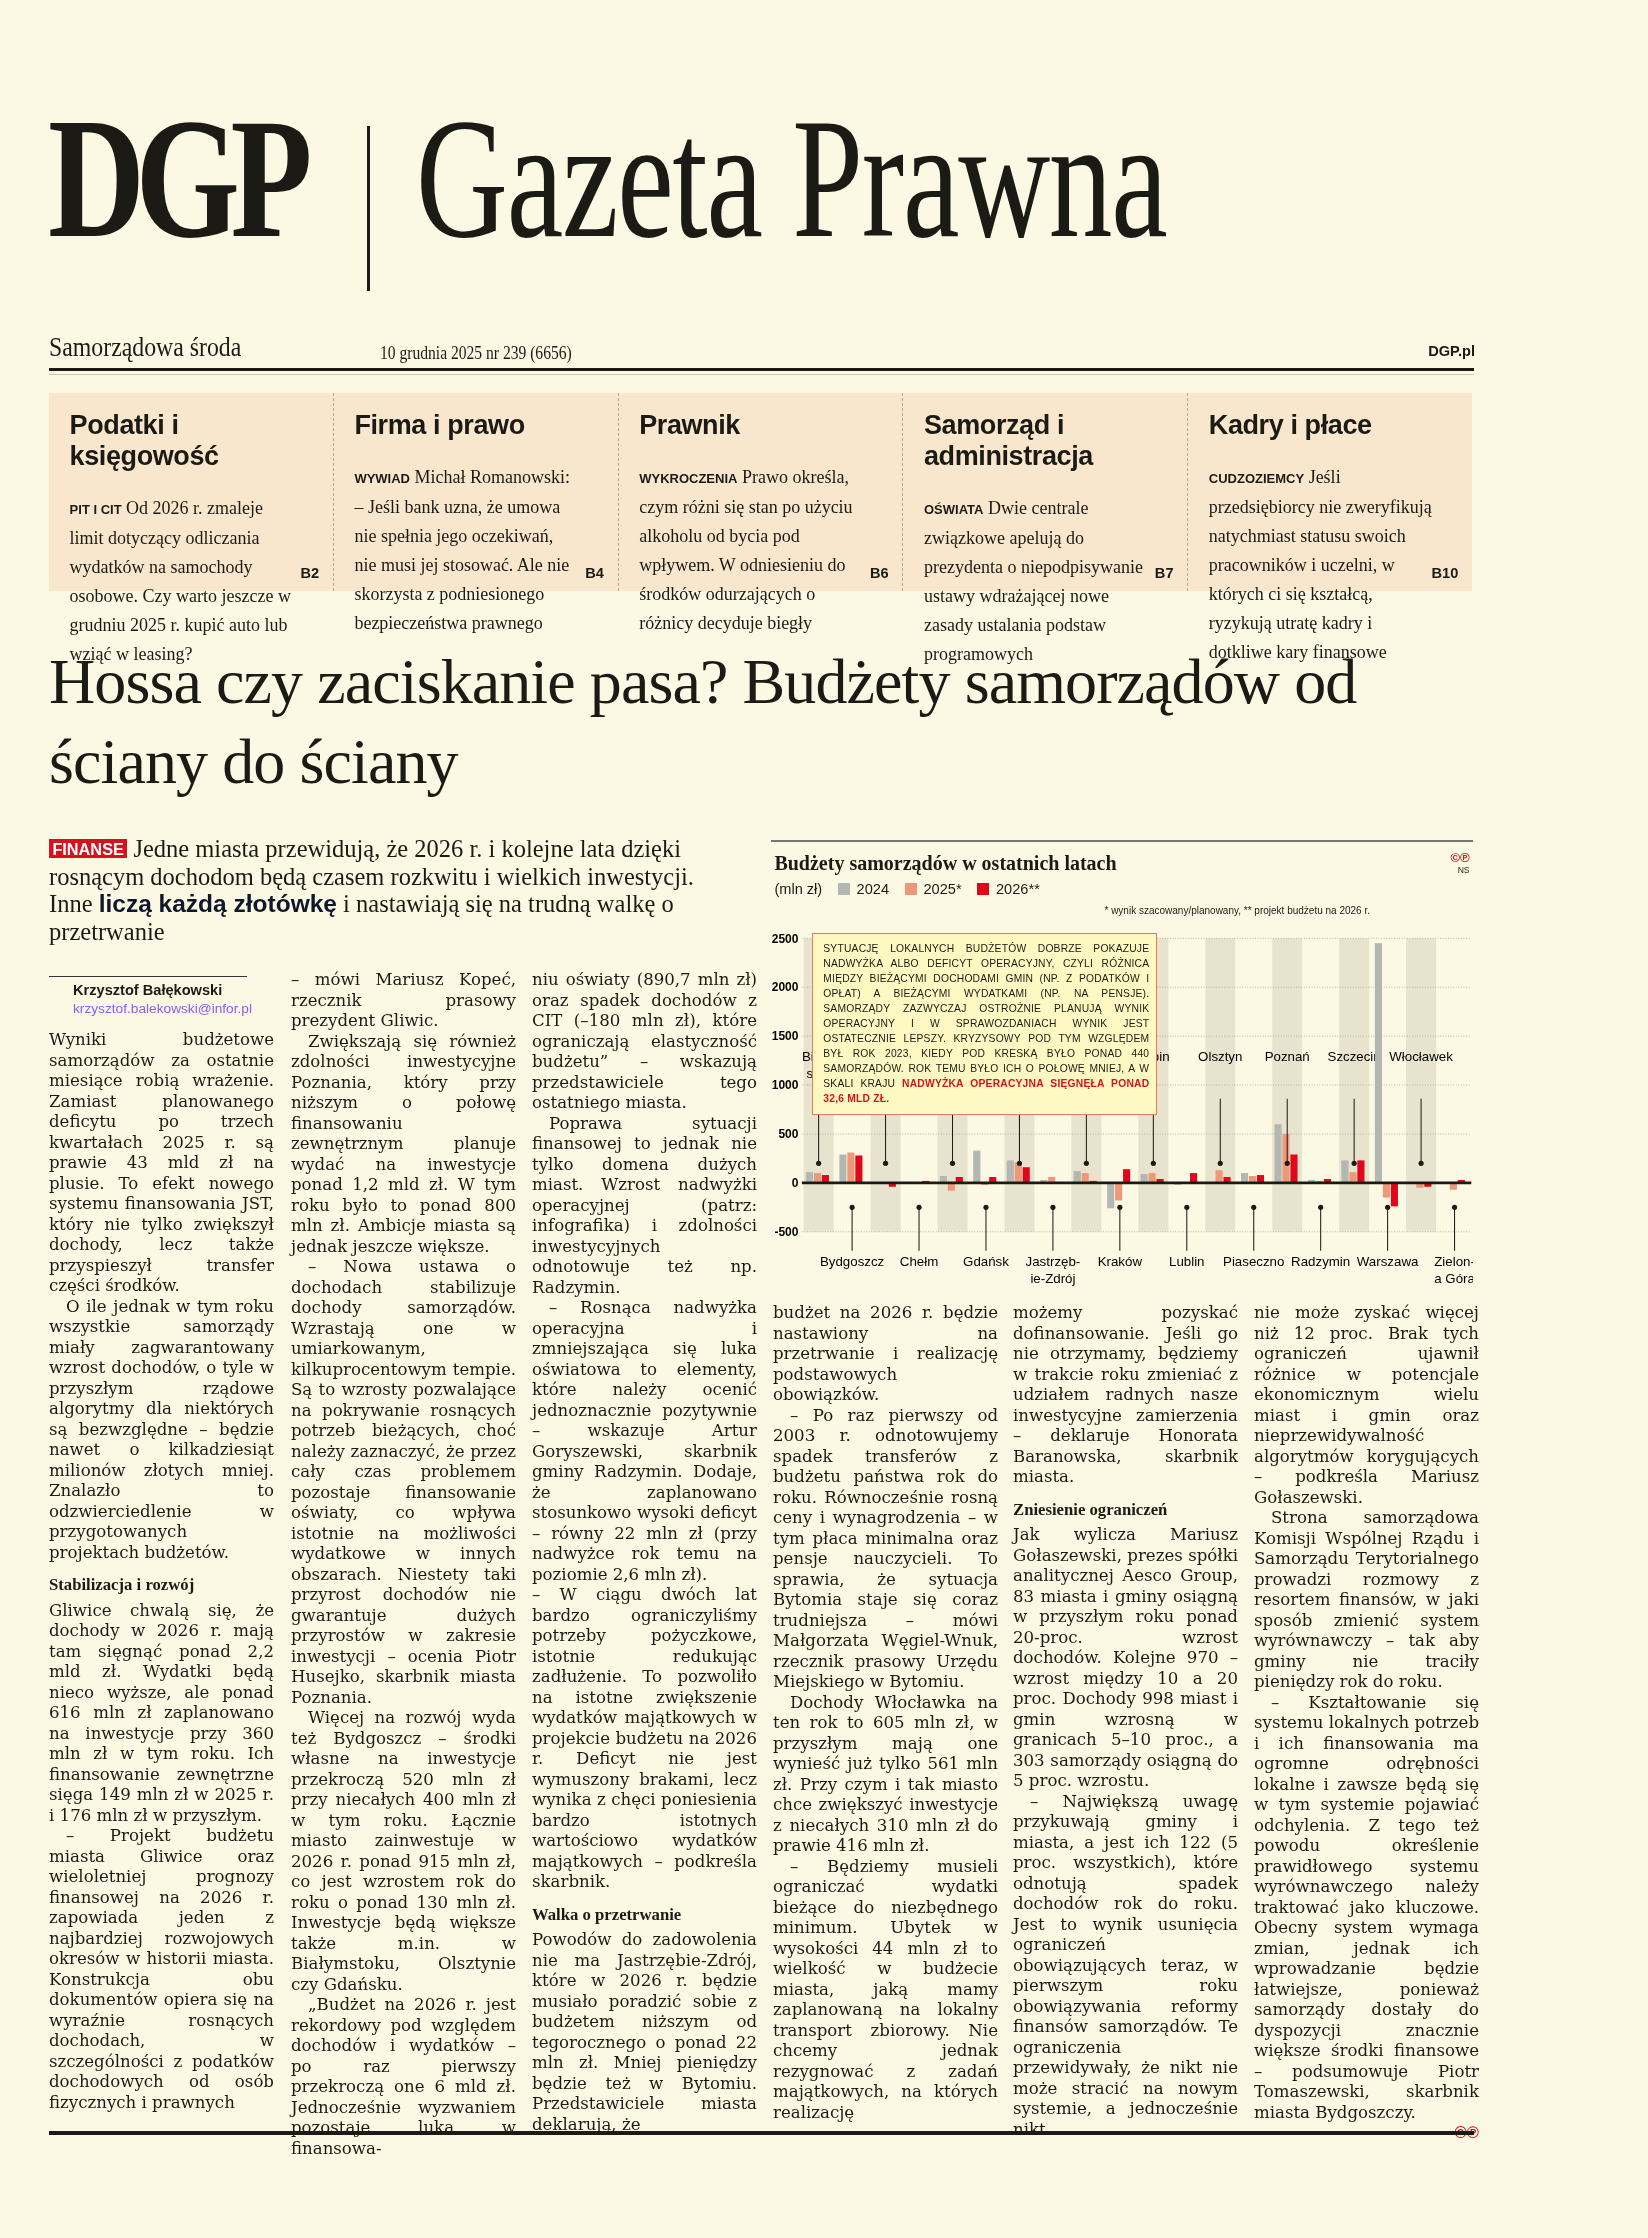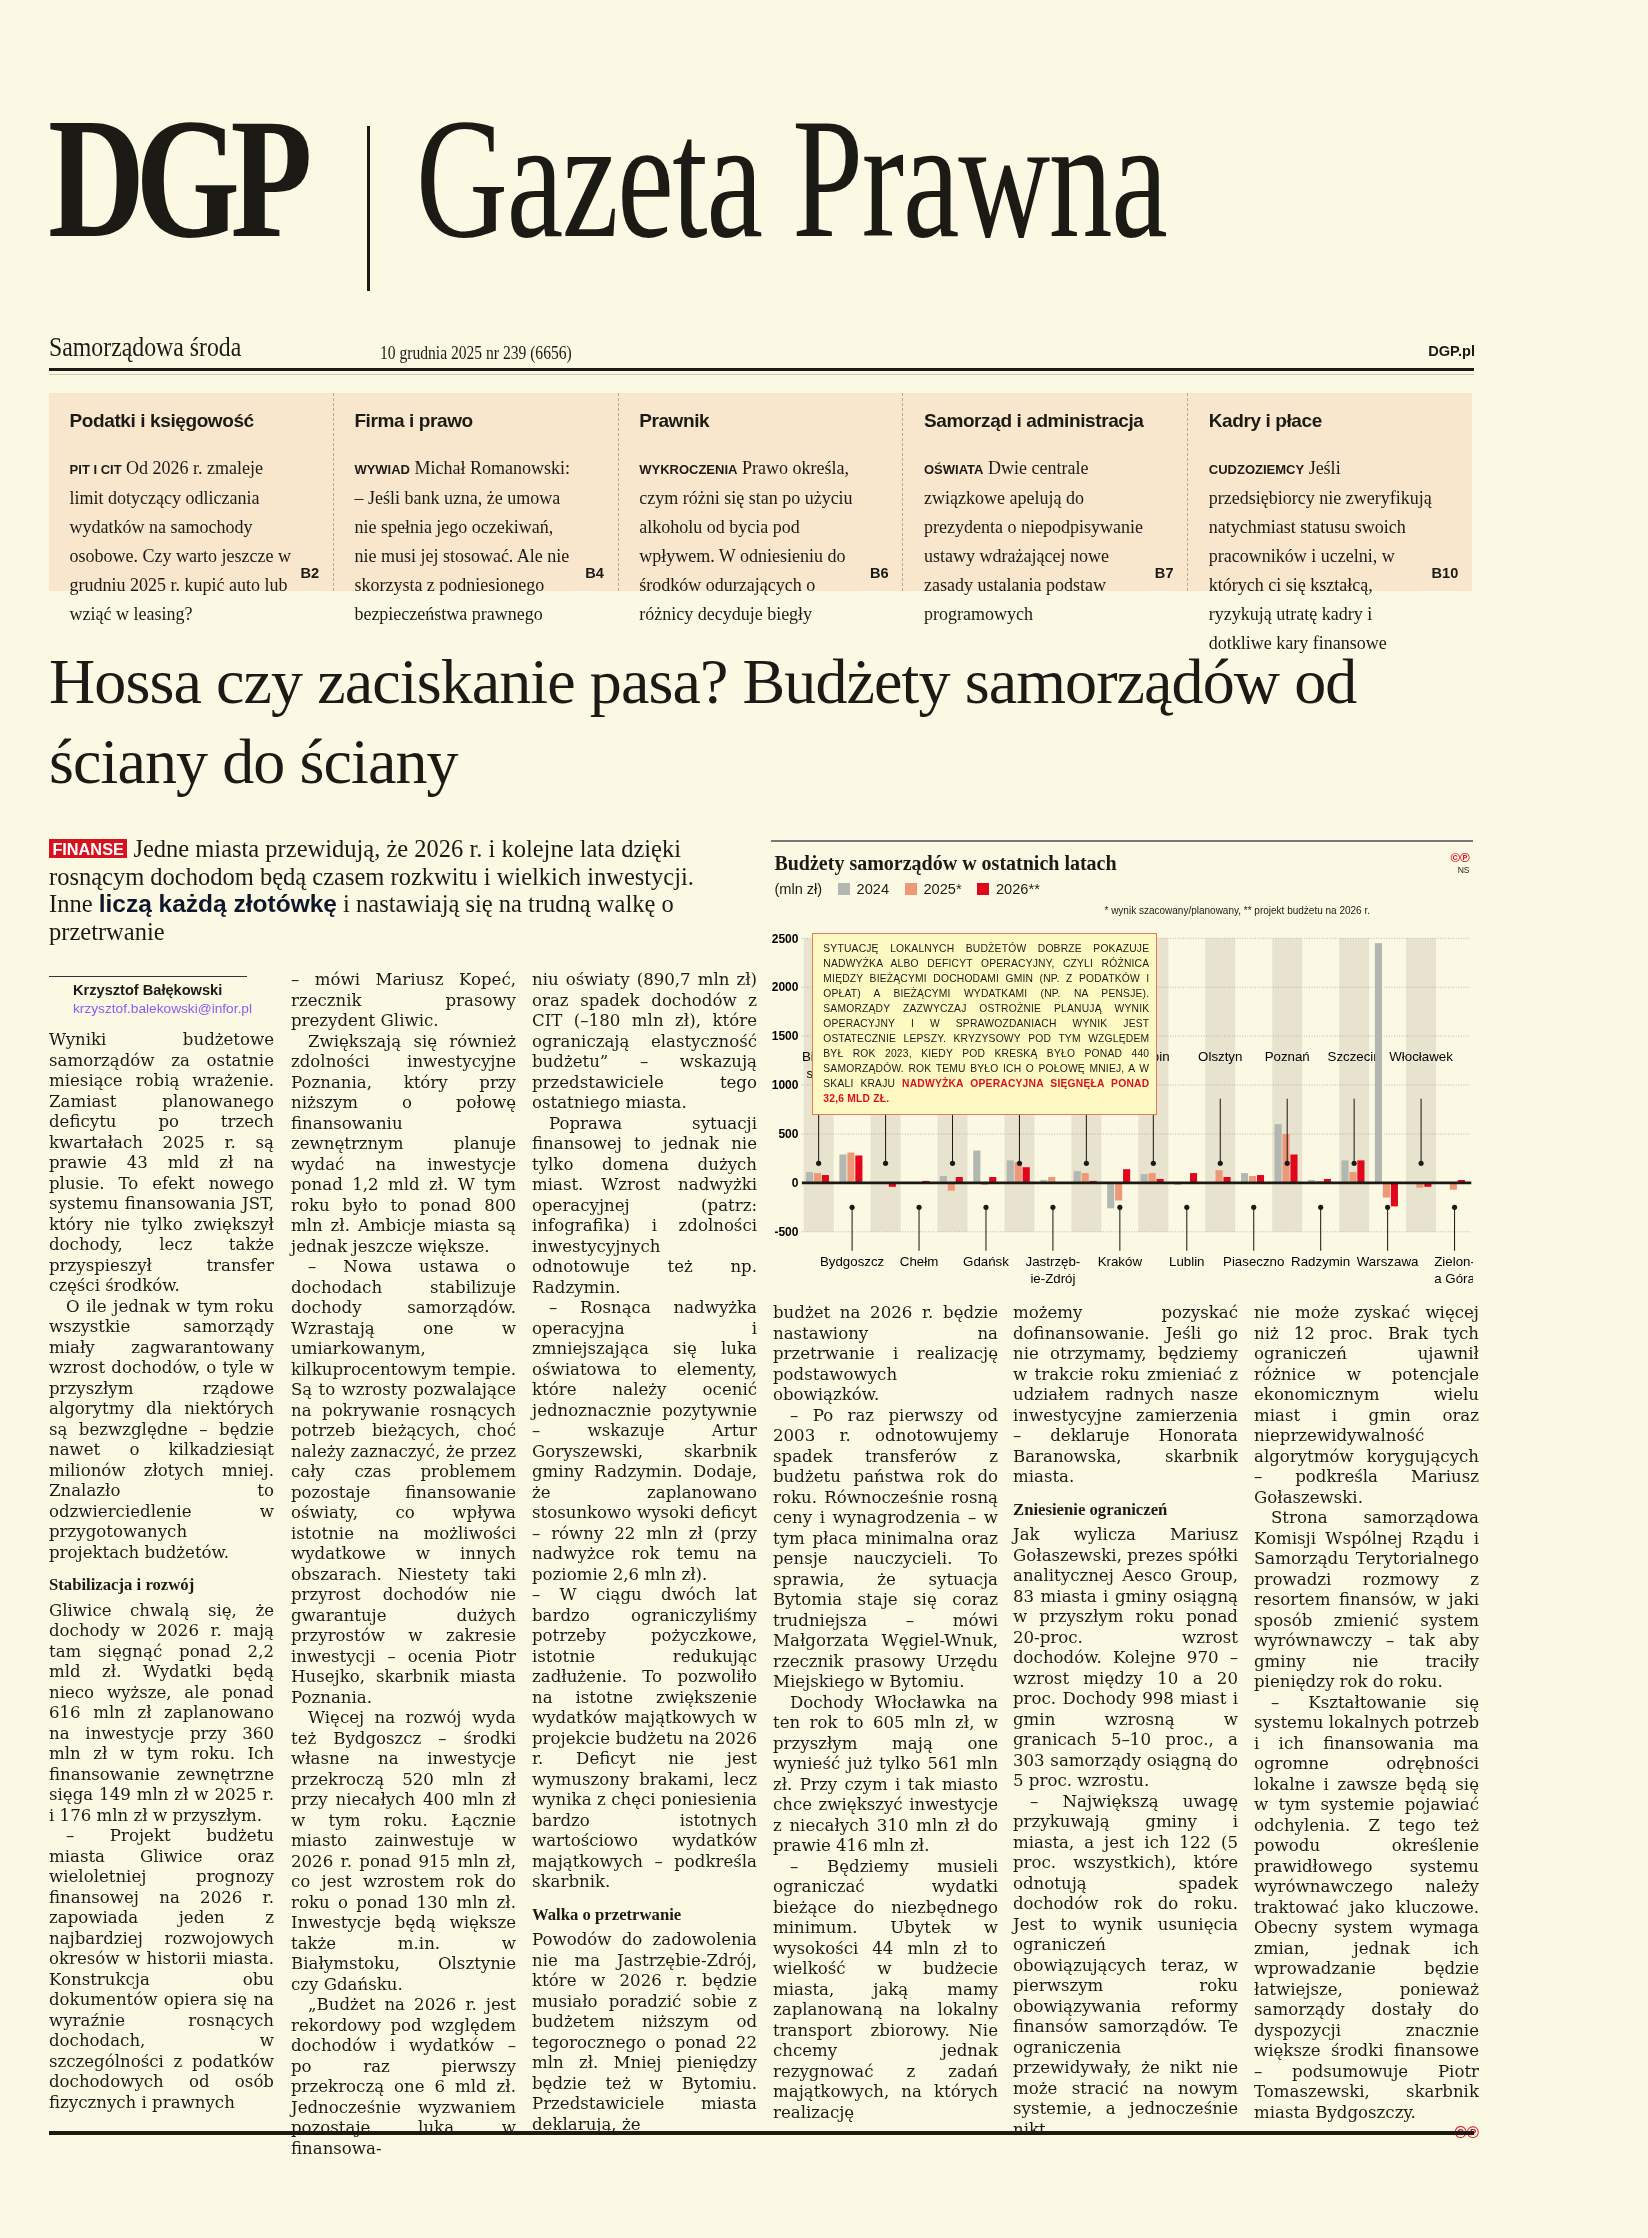--- a/index.html
+++ b/index.html
@@ -11,21 +11,21 @@
   #mast-title{left:416px;top:110px;font-family:"Liberation Serif",serif;font-size:172px;line-height:137px;transform:scaleX(0.74);transform-origin:left top;letter-spacing:-1.7px;}
   #edition{left:49px;top:331px;font-family:"Liberation Serif",serif;font-size:28px;transform:scaleX(0.85);transform-origin:left top;}
   #issue{left:380px;top:342px;font-family:"Liberation Serif",serif;font-size:19px;transform:scaleX(0.82);transform-origin:left top;}
   #site{right:174px;top:343px;font-family:"Liberation Sans",sans-serif;font-size:14.6px;font-weight:bold;}
   #rule-top{left:49px;top:368px;width:1425px;height:3.4px;background:#1c1a14;}
   #rule-top2{left:49px;top:374px;width:1425px;height:0.9px;background:#cfcab0;}
   
   #teasers{left:49px;top:393px;width:1423px;height:198px;background:#f8e6cd;display:flex;}
   .teaser{flex:1;padding:17px 12px 0 20.6px;position:relative;border-left:0.9px dashed #b9a98f;}
   .teaser:first-child{border-left:none;}
-  .teaser h3{margin:0 0 22px 0;font-family:"Liberation Sans",sans-serif;font-size:19px;font-weight:bold;letter-spacing:-0.4px;}
+  .teaser h3{margin:0 0 22px 0;font-family:"Liberation Sans",sans-serif;font-size:27px;font-weight:bold;letter-spacing:-0.4px;}
   .teaser p{margin:0;font-family:"Liberation Serif",serif;font-size:18px;line-height:29px;padding-right:26px;}
   .teaser .tag{font-family:"Liberation Sans",sans-serif;font-weight:bold;font-size:13px;text-transform:uppercase;}
   .teaser .pg{position:absolute;right:13.7px;bottom:10.3px;font-family:"Liberation Sans",sans-serif;font-weight:bold;font-size:14.6px;}
   
   #headline{left:49px;top:642px;width:1443px;font-family:"Liberation Serif",serif;font-size:64px;line-height:80px;letter-spacing:-0.9px;margin:0;font-weight:normal;}
   
   #lead{left:49px;top:835px;width:687px;font-family:"Liberation Serif",serif;font-size:24.5px;line-height:27.5px;}
   #lead .kicker{background:#d7121f;color:#fff;font-family:"Liberation Sans",sans-serif;font-weight:bold;font-size:16.3px;padding:0.9px 3.4px;vertical-align:2.6px;}
   #lead .hl{color:#0f172a;font-family:"Liberation Sans",sans-serif;font-weight:bold;}
   

